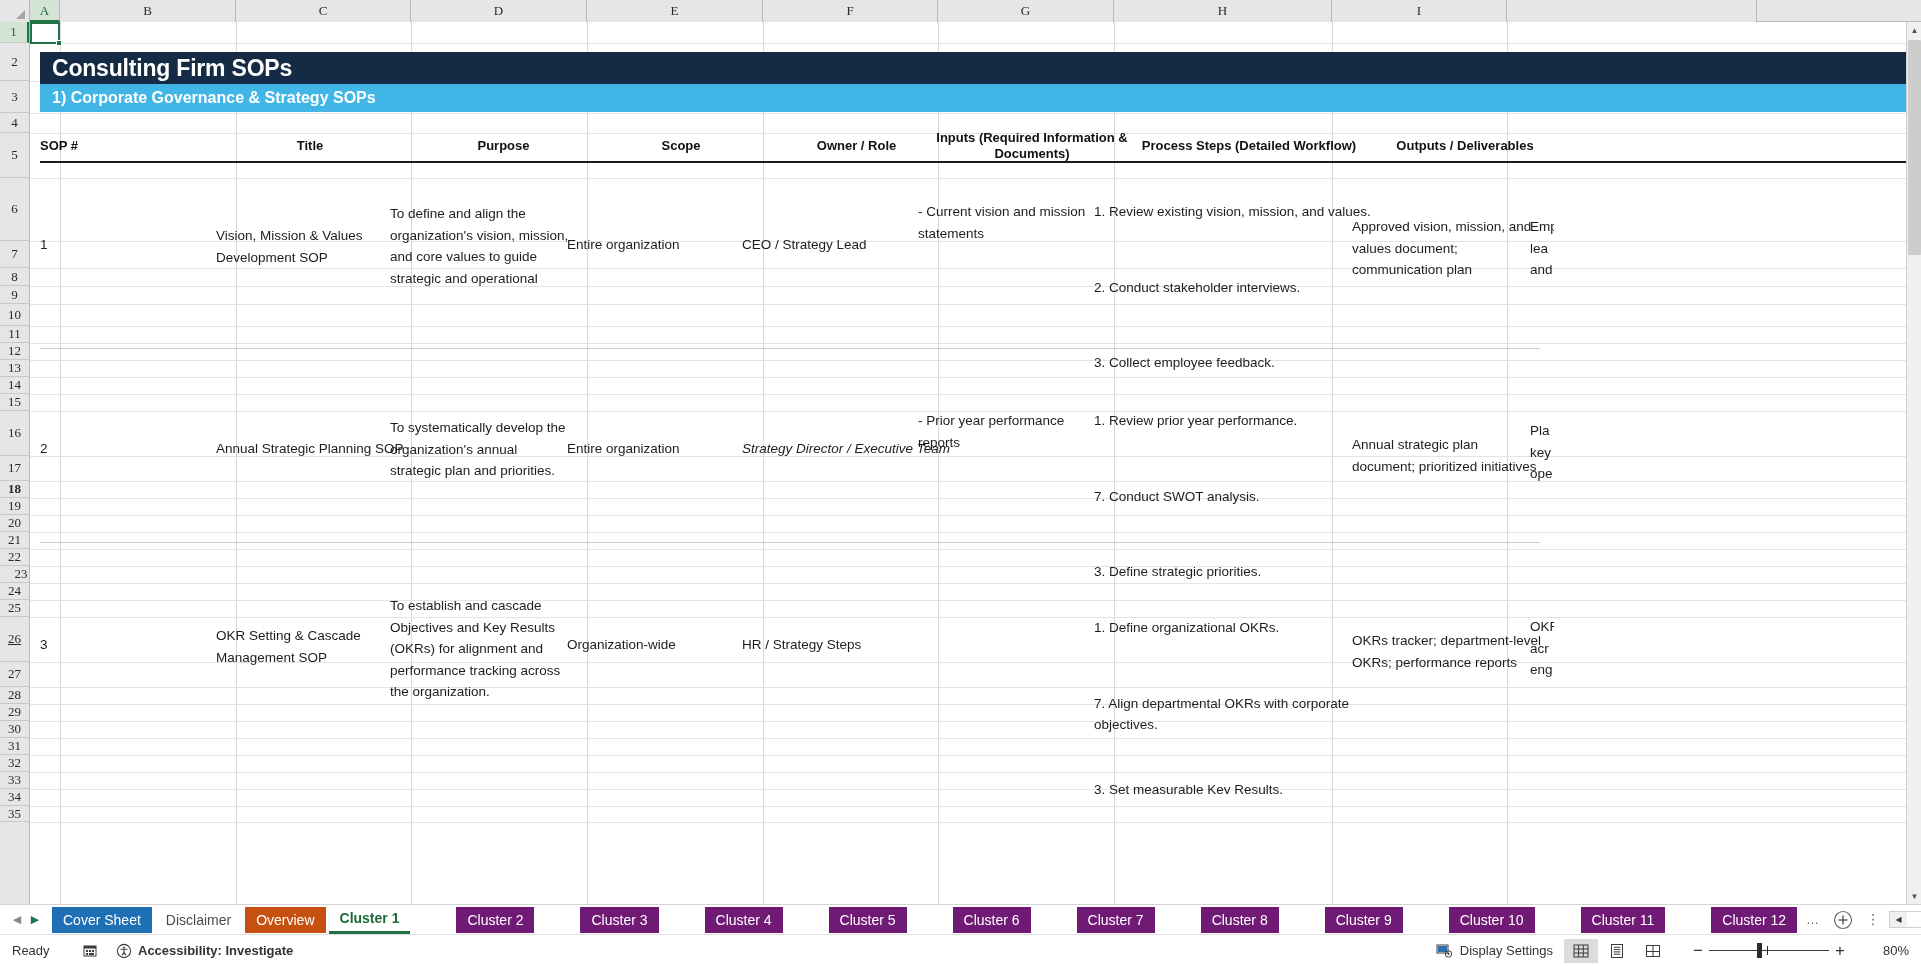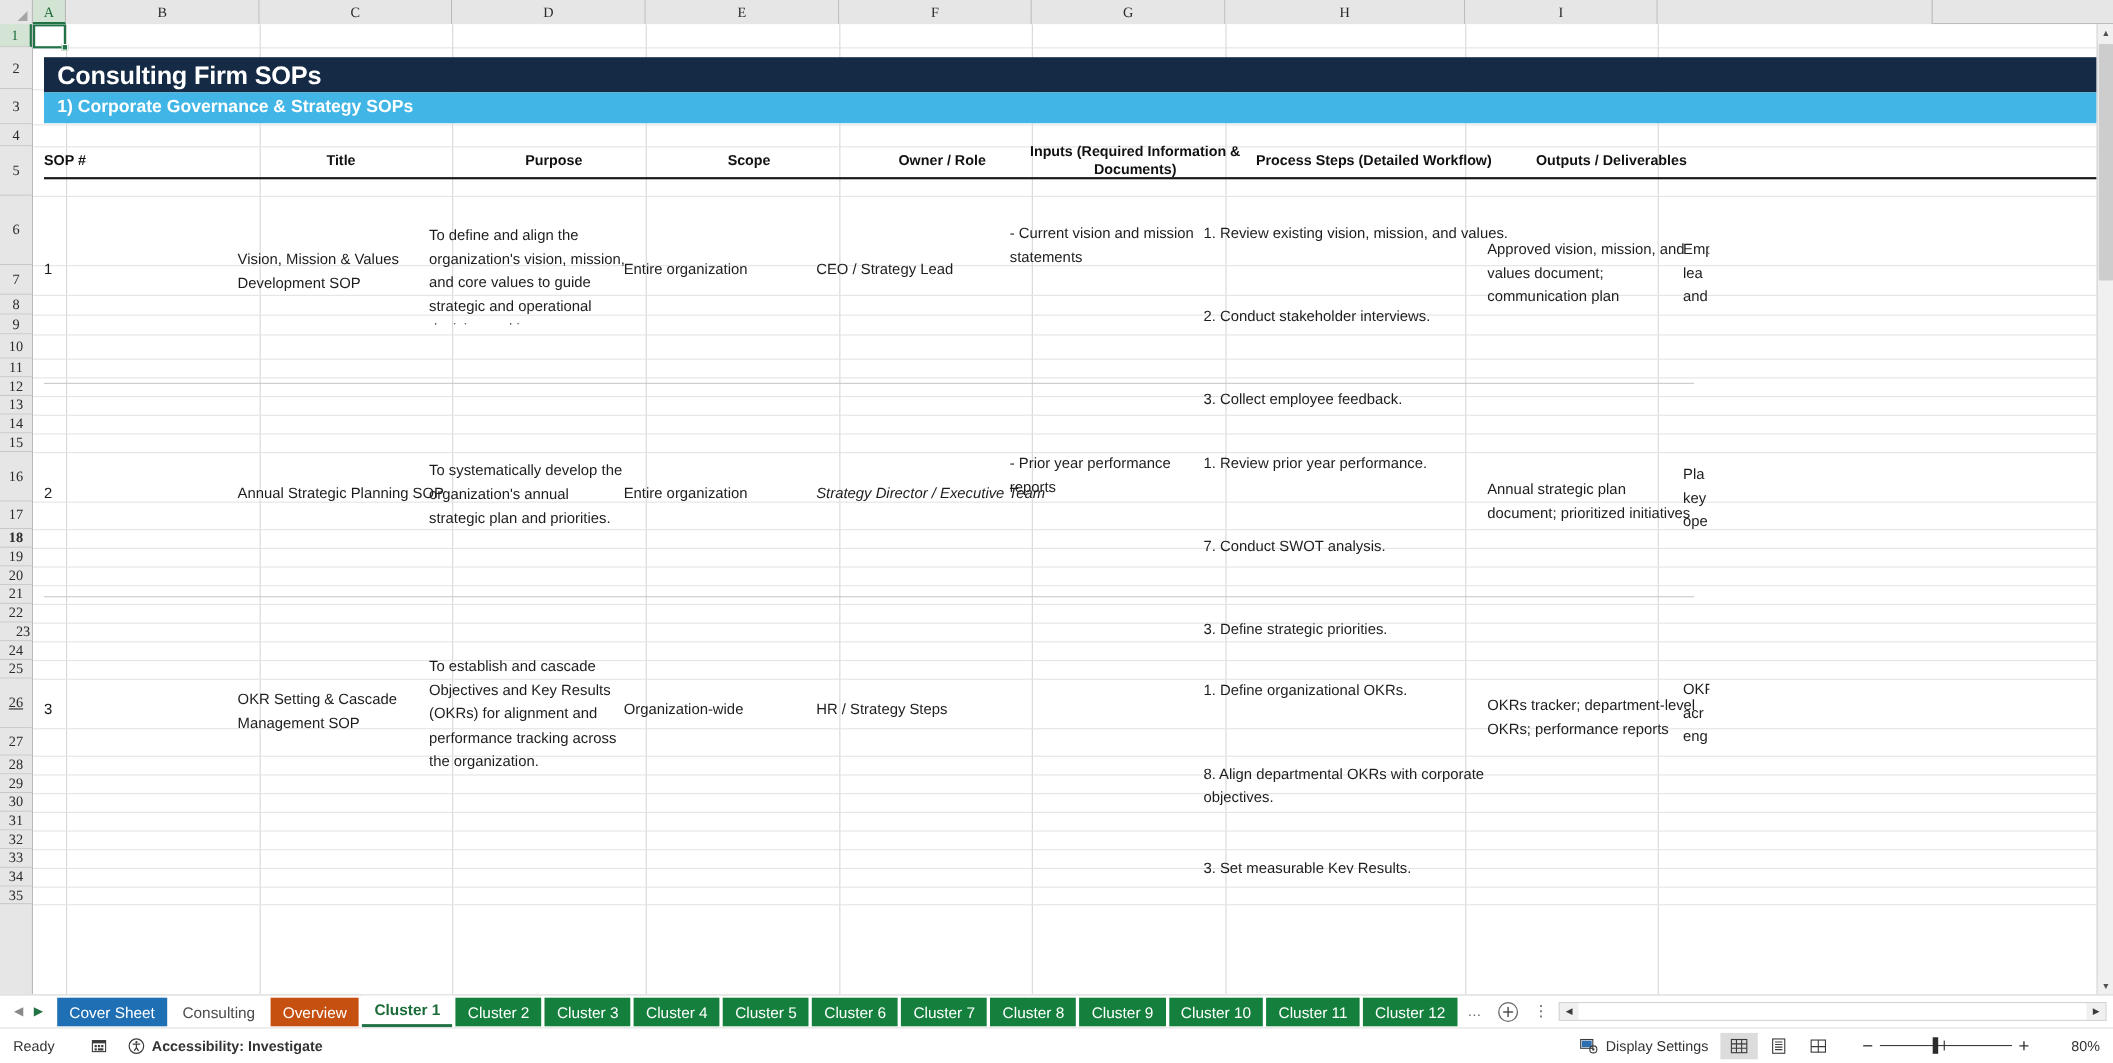--- a/index.html
+++ b/index.html
@@ -206,21 +206,21 @@
   }
   .tab.cover { background: #1f6fb4; color: #ffffff; }
   .tab.plain { background: #ffffff; color: #4b4b4b; }
   .tab.overview { background: #c5500f; color: #ffffff; }
   .tab.active {
     background: #ffffff; color: #1a6b38;
     font-weight: bold;
     border-bottom: 3px solid #217346;
     height: 29px;
   }
-  .tab.cluster { background: #15803d; color: #ffffff; }
+  .tab.cluster { background: #701a75; color: #ffffff; margin-left: 43px; }
   .addsheet {
     width: 26px; height: 26px; flex: 0 0 auto;
     display: flex; align-items: center; justify-content: center;
     margin: 0 4px;
   }
   .addsheet svg { display: block; }
   .tab-dots { color: #666; font-size: 13px; padding: 0 6px; flex: 0 0 auto; letter-spacing: 1px;}
   .hscroll {
     flex: 1 1 auto;
     height: 17px;
@@ -458,21 +458,21 @@
 
     <div class="row-sep" style="left:10px; top:520px; width:1500px;"></div>
 
     <div class="cell mid" style="left:10px; top:603px; width:60px; height:40px;">3</div>
     <div class="cell" style="left:186px; top:603px; width:180px; height:48px;">OKR Setting &amp; Cascade Management SOP</div>
     <div class="cell" style="left:360px; top:573px; width:180px; height:115px;">To establish and cascade Objectives and Key Results (OKRs) for alignment and performance tracking across the organization.</div>
     <div class="cell mid" style="left:537px; top:603px; width:180px; height:40px;">Organization-wide</div>
     <div class="cell mid" style="left:712px; top:603px; width:190px; height:40px;">HR / Strategy Steps</div>
     <div class="cell" style="left:1064px; top:552px; width:300px; height:220px;">
       <div style="margin-bottom:11px;">1. Define organizational OKRs.</div>
-      <div>8. Align departmental OKRs with corporate objectives.</div>
+      <div>7. Align departmental OKRs with corporate objectives.</div>
       <div>3. Set measurable Key Results.</div>
       
       
       
       
       
       
       
     </div>
     <div class="cell" style="left:1322px; top:608px; width:190px; height:50px;">OKRs tracker; department-level OKRs; performance reports</div>
@@ -491,21 +491,21 @@
     <div class="vs-btn" style="position:absolute;bottom:0;">▼</div>
   </div>
 
   <div class="tabbar">
     <div class="tabnav">
       <span class="navarrow">◀</span>
       <span class="navarrow active">▶</span>
     </div>
     <div id="tabs" style="display:flex; align-items:center; flex:0 0 auto;">
         <div class="tab cover">Cover Sheet</div>
-        <div class="tab plain">Consulting</div>
+        <div class="tab plain">Disclaimer</div>
         <div class="tab overview">Overview</div>
         <div class="tab active">Cluster 1</div>
         <div class="tab cluster">Cluster 2</div>
         <div class="tab cluster">Cluster 3</div>
         <div class="tab cluster">Cluster 4</div>
         <div class="tab cluster">Cluster 5</div>
         <div class="tab cluster">Cluster 6</div>
         <div class="tab cluster">Cluster 7</div>
         <div class="tab cluster">Cluster 8</div>
         <div class="tab cluster">Cluster 9</div>

